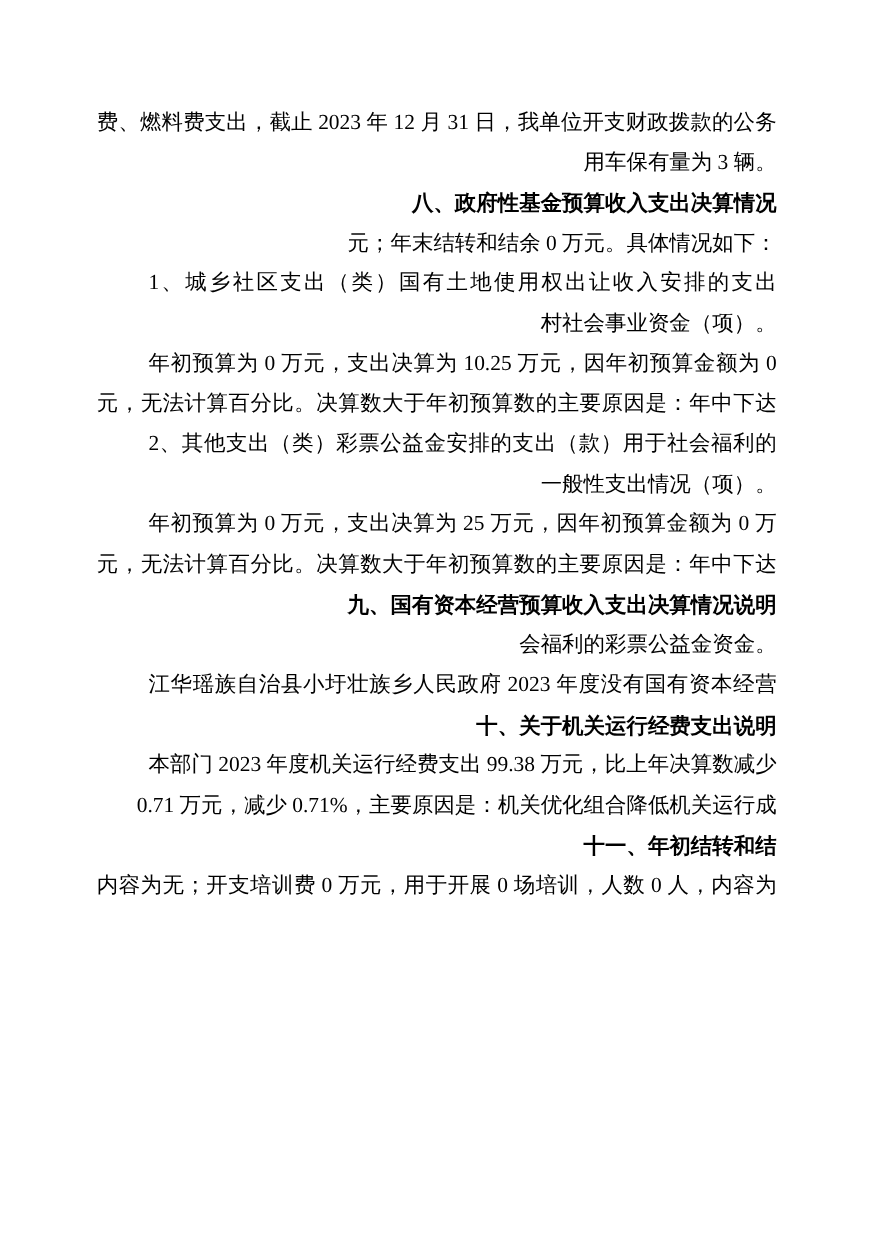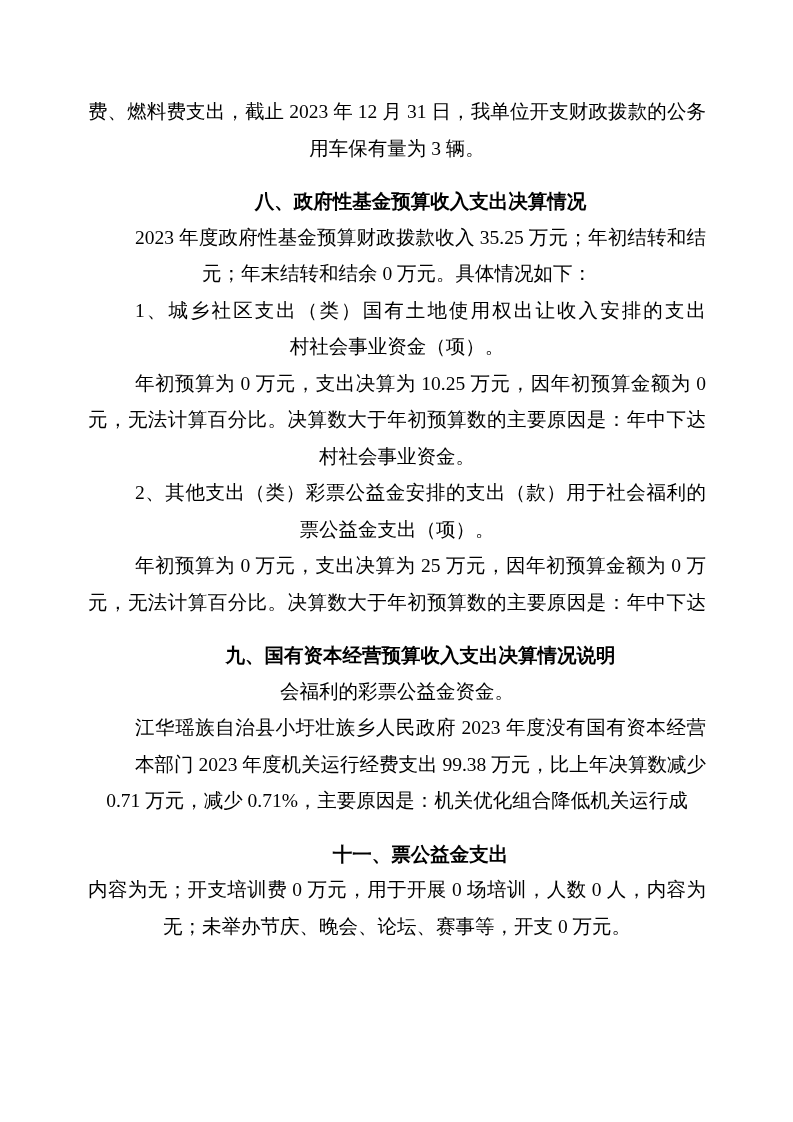--- a/index.html
+++ b/index.html
@@ -20,57 +20,54 @@
     top: 94px;
     width: 618px;
   }
   .line {
     height: 36.5px;
     line-height: 36.5px;
     font-size: 19.5px;
     color: #000000;
     font-family: "Liberation Serif", "DejaVu Serif", serif;
     overflow: hidden;
-    text-align: center;
+    text-align: right;
   }
   .line.justify {
     text-align: justify;
     text-align-last: justify;
     text-justify: inter-character;
   }
   .line.indent {
     padding-left: 47px;
   }
   .line.heading {
     font-family: "Liberation Sans", "DejaVu Sans", sans-serif;
     font-weight: 700;
-    margin-top: 16px;
   }
 </style>
 </head>
 <body>
 
 <div class="page">
   <div class="content" id="doc-lines">
       <div class="line justify">费、燃料费支出，截止 2023 年 12 月 31 日，我单位开支财政拨款的公务</div>
       <div class="line">用车保有量为 3 辆。</div>
       <div class="line heading indent">八、政府性基金预算收入支出决算情况</div>
-      <div class="line indent justify">2023 年度政府性基金预算财政拨款收入 35.25 万元；年初结转和结</div>
       <div class="line">元；年末结转和结余 0 万元。具体情况如下：</div>
       <div class="line indent justify">1、城乡社区支出（类）国有土地使用权出让收入安排的支出（款）</div>
       <div class="line">村社会事业资金（项）。</div>
       <div class="line indent justify">年初预算为 0 万元，支出决算为 10.25 万元，因年初预算金额为 0 万</div>
       <div class="line justify">元，无法计算百分比。决算数大于年初预算数的主要原因是：年中下达农</div>
-      <div class="line">村社会事业资金。</div>
       <div class="line indent justify">2、其他支出（类）彩票公益金安排的支出（款）用于社会福利的彩</div>
-      <div class="line">票公益金支出（项）。</div>
+      <div class="line">一般性支出情况（项）。</div>
       <div class="line indent justify">年初预算为 0 万元，支出决算为 25 万元，因年初预算金额为 0 万</div>
       <div class="line justify">元，无法计算百分比。决算数大于年初预算数的主要原因是：年中下达社</div>
       <div class="line heading indent">九、国有资本经营预算收入支出决算情况说明</div>
       <div class="line">会福利的彩票公益金资金。</div>
       <div class="line indent justify">江华瑶族自治县小圩壮族乡人民政府 2023 年度没有国有资本经营收</div>
+      <div class="line heading indent">十、关于机关运行经费支出说明</div>
       <div class="line indent justify">本部门 2023 年度机关运行经费支出 99.38 万元，比上年决算数减少</div>
       <div class="line">0.71 万元，减少 0.71%，主要原因是：机关优化组合降低机关运行成本。</div>
-      <div class="line heading indent">十一、票公益金支出</div>
+      <div class="line heading indent">十一、年初结转和结</div>
       <div class="line justify">内容为无；开支培训费 0 万元，用于开展 0 场培训，人数 0 人，内容为</div>
-      <div class="line">无；未举办节庆、晚会、论坛、赛事等，开支 0 万元。</div>
     </div>
 </div>
 
 </body></html>

